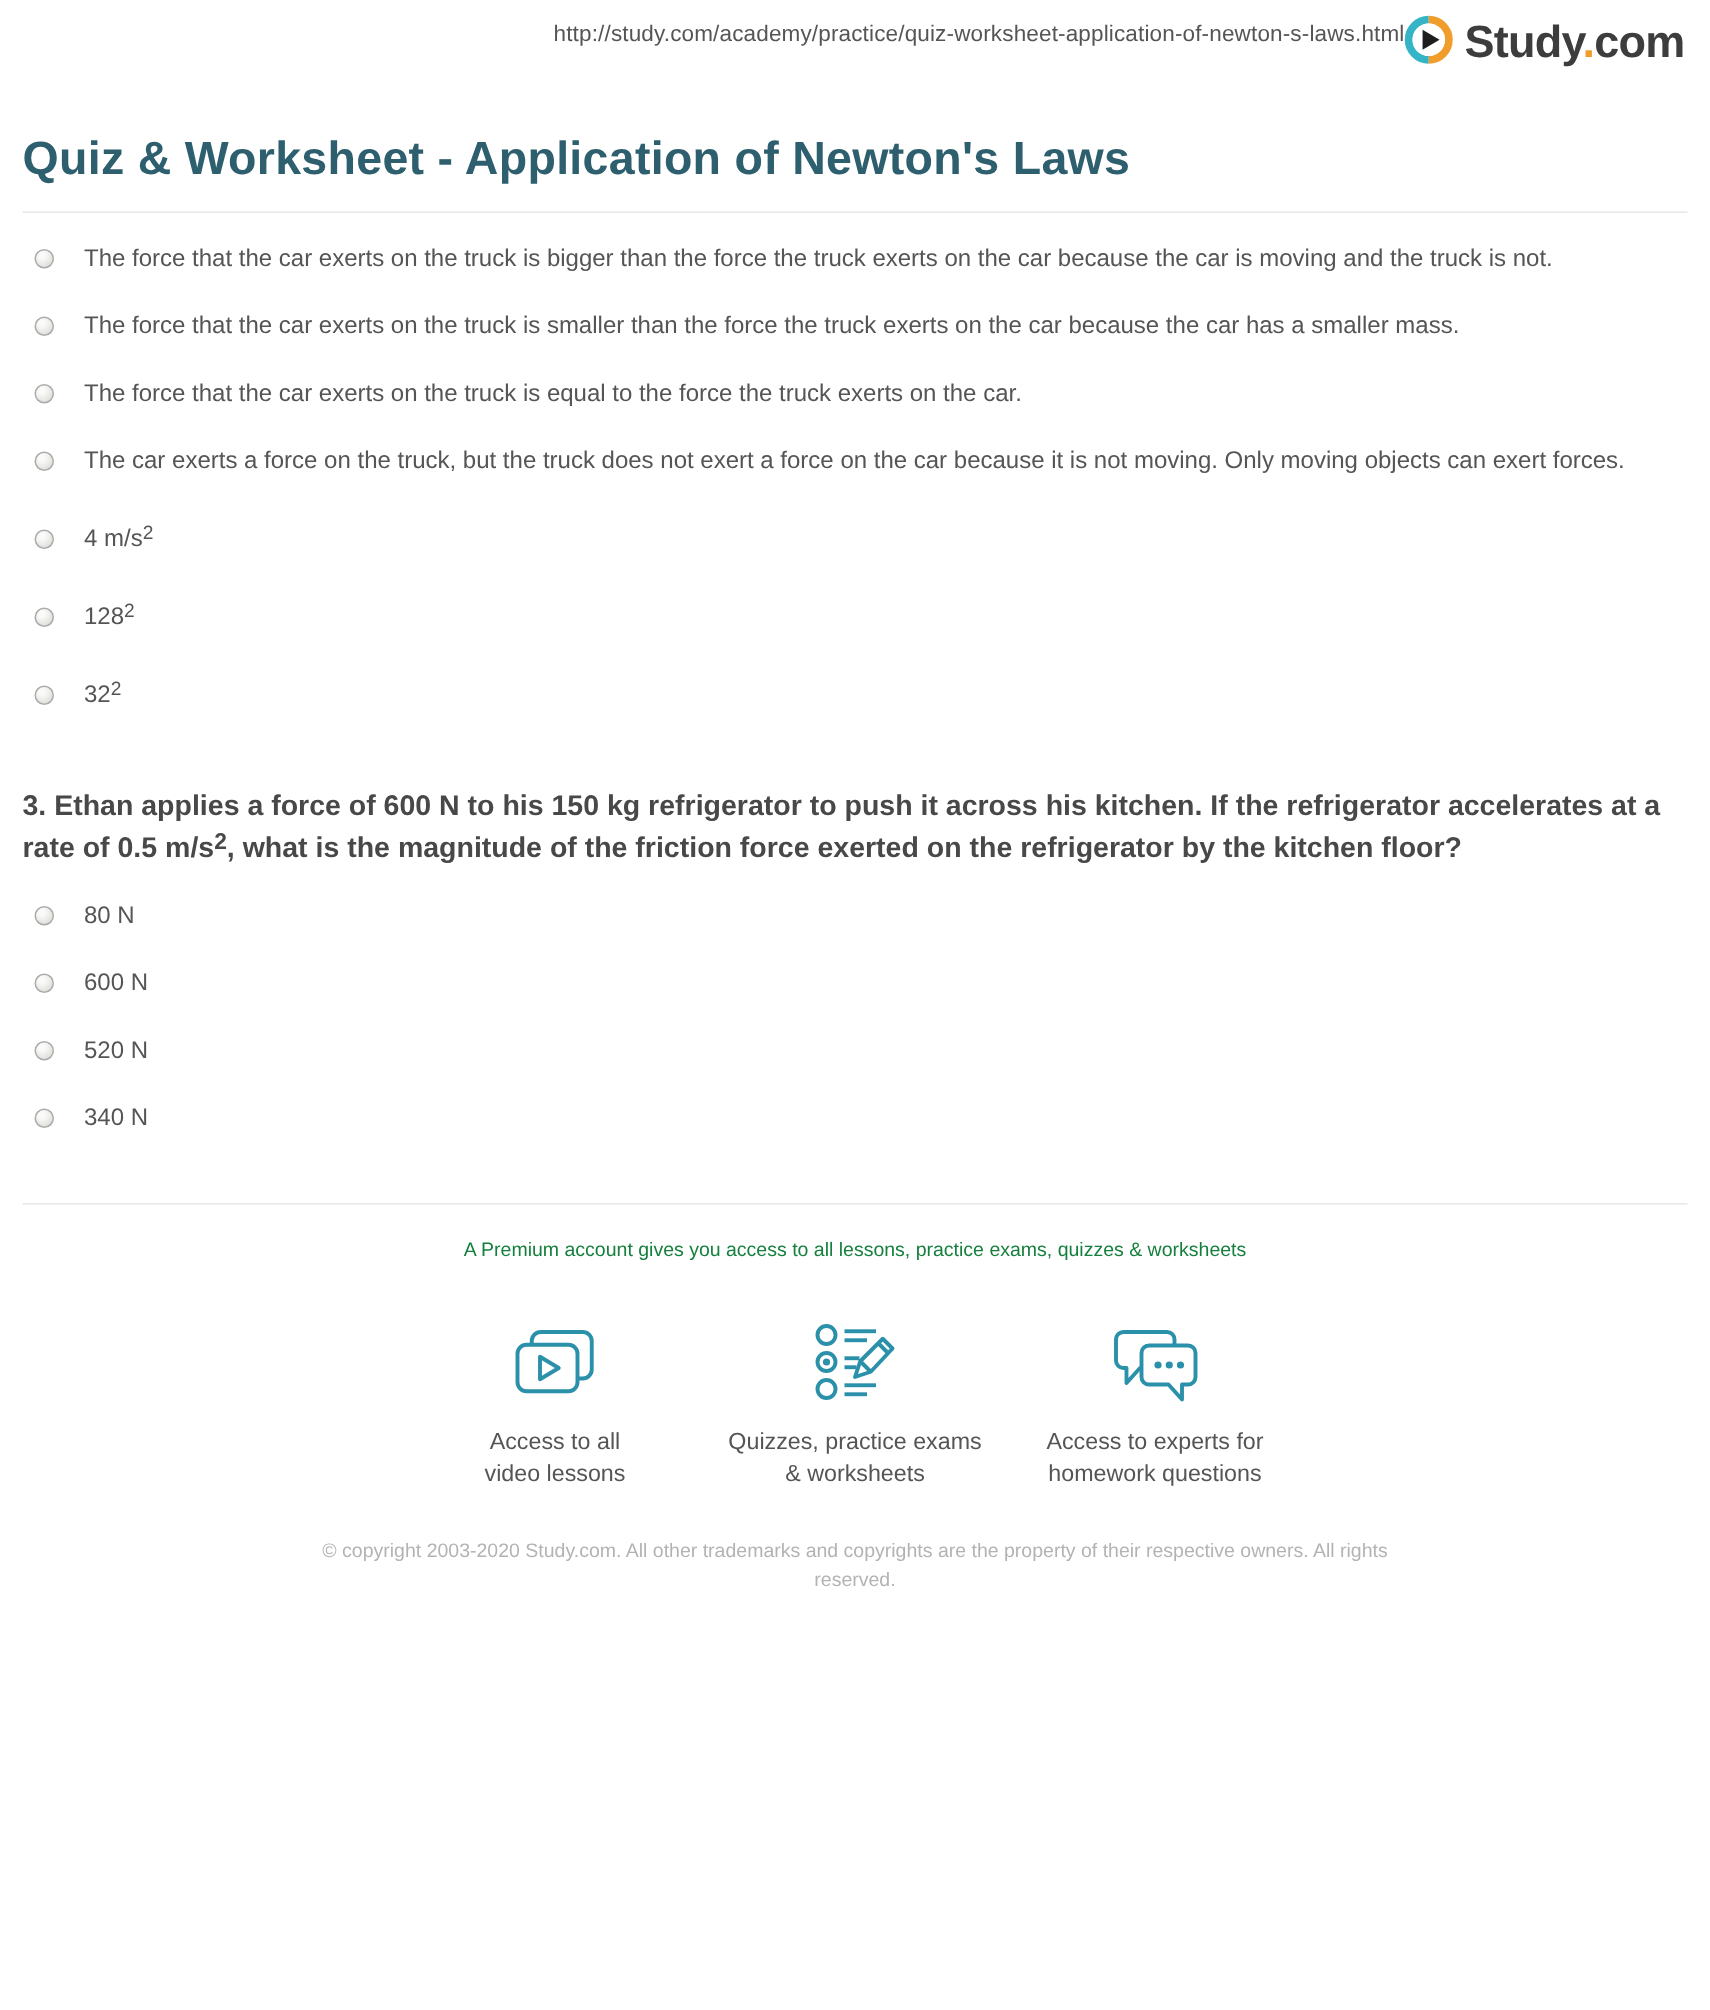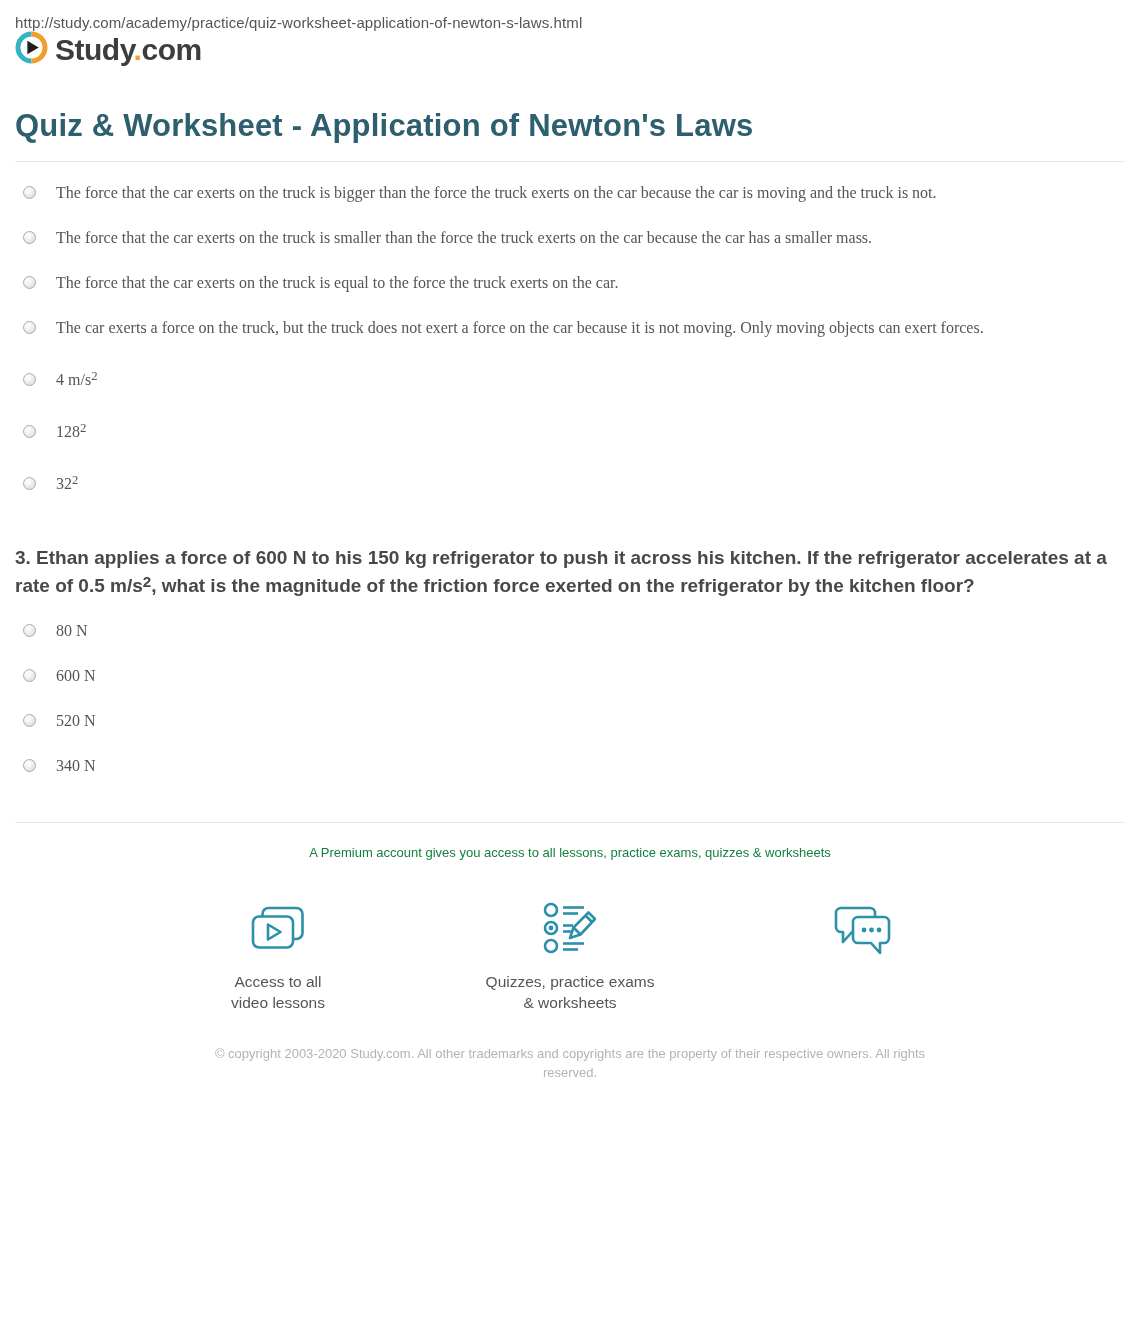--- a/index.html
+++ b/index.html
@@ -6,21 +6,21 @@
   body {
     margin: 0;
     background: #ffffff;
     font-family: "Liberation Sans", sans-serif;
     color: #444;
     width: 1140px;
   }
   .page { padding: 10px 15px 30px 15px; }
 
   
-  .header { display: flex; justify-content: flex-end; align-items: flex-start; flex-direction: column; }
+  .header { display: flex; justify-content: flex-end; align-items: flex-start; }
   .url { font-size: 15px; color: #555; padding-top: 4px; letter-spacing: 0.1px; }
   .logo { display: flex; align-items: center; gap: 7px; padding-right: 2px; cursor: pointer; }
   .logo-text { font-size: 30px; font-weight: 700; color: #3d3d3d; letter-spacing: -0.5px; line-height: 1; }
   .logo-dot { color: #f09d2c; }
 
   
   .page-title {
     font-size: 31px; font-weight: 700; color: #2e5f6e;
     margin: 40px 0 17px 0; letter-spacing: 0.2px;
   }
@@ -36,29 +36,29 @@
     display: flex; align-items: flex-start;
     margin: 17px 0; cursor: pointer;
   }
   .q2-block .option { margin: 24px 0; }
   .radio {
     width: 13px; height: 13px; border-radius: 50%;
     border: 1px solid #ababab;
     background: radial-gradient(circle at 35% 30%, #fafaf8 20%, #dcdcd8 85%);
     flex: 0 0 13px; margin: 7px 12px 0 8px;
   }
-  .option-text { font-size: 16px; color: #555; line-height: 1.75; max-width: 1055px; padding-left: 8px; font-family: Liberation Serif, serif; }
+  .option-text { font-size: 16px; color: #555; line-height: 1.75; max-width: 1055px; padding-left: 8px; }
   sup { font-size: 0.8em; position: relative; top: 0.12em; line-height: 0; }
   sup:empty { display: none; }
 
   
   .cta { text-align: center; padding-top: 22px; }
   .cta-title { font-size: 23px; font-weight: 400; color: #4aa2c6; margin: 0 0 10px 0; }
   .cta-sub { font-size: 13px; color: #15803d; margin: 0; }
-  .features { display: flex; justify-content: center; gap: 92px; margin-top: 40px; }
+  .features { display: flex; justify-content: center; margin-top: 40px; align-items: center; }
   .feature { width: 200px; text-align: center; }
   .feature-icon { height: 58px; display: flex; align-items: flex-end; justify-content: center; margin-bottom: 14px; }
   .feature-caption { font-size: 15.5px; color: #555; line-height: 1.33; }
 
   
   .footer {
     text-align: center; color: #b3b3b3; font-size: 13px;
     line-height: 1.45; max-width: 745px; margin: 32px auto 0 auto;
   }
 </style>
@@ -191,20 +191,24 @@
       <div class="feature">
         <div class="feature-icon">
           <svg width="64" height="54" viewBox="0 0 64 54" fill="none" stroke="#2b90a9" stroke-width="2.6" stroke-linejoin="round">
             <path d="M11 4 h29 a5 5 0 0 1 5 5 v14 a5 5 0 0 1 -5 5 h-18 l-9 10 v-10 h-2 a5 5 0 0 1 -5 -5 v-14 a5 5 0 0 1 5 -5 z"></path>
             <path d="M28 13 h26 a5 5 0 0 1 5 5 v16 a5 5 0 0 1 -5 5 h-4 v10 l-9 -10 h-13 a5 5 0 0 1 -5 -5 v-16 a5 5 0 0 1 5 -5 z" fill="#ffffff"></path>
             <circle cx="34" cy="26" r="2.4" fill="#2b90a9" stroke="none"></circle>
             <circle cx="41.5" cy="26" r="2.4" fill="#2b90a9" stroke="none"></circle>
             <circle cx="49" cy="26" r="2.4" fill="#2b90a9" stroke="none"></circle>
           </svg>
         </div>
+        <div class="feature-caption">
+          <div>Access to experts for</div>
+          <div>homework questions</div>
+        </div>
       </div>
 
     </div>
   </div>
 
   <div class="footer">© copyright 2003-2020 Study.com. All other trademarks and copyrights are the property of their respective owners. All rights reserved.</div>
 
 </div>
 
 </body></html>

